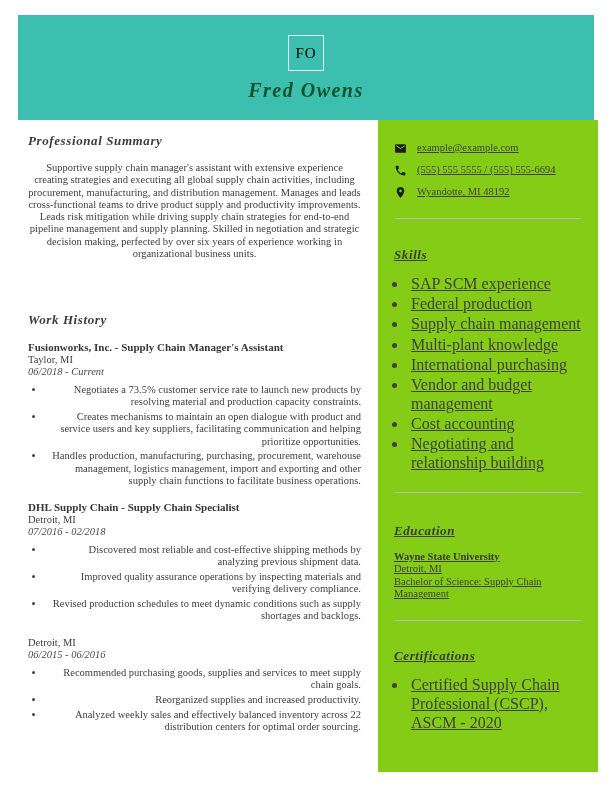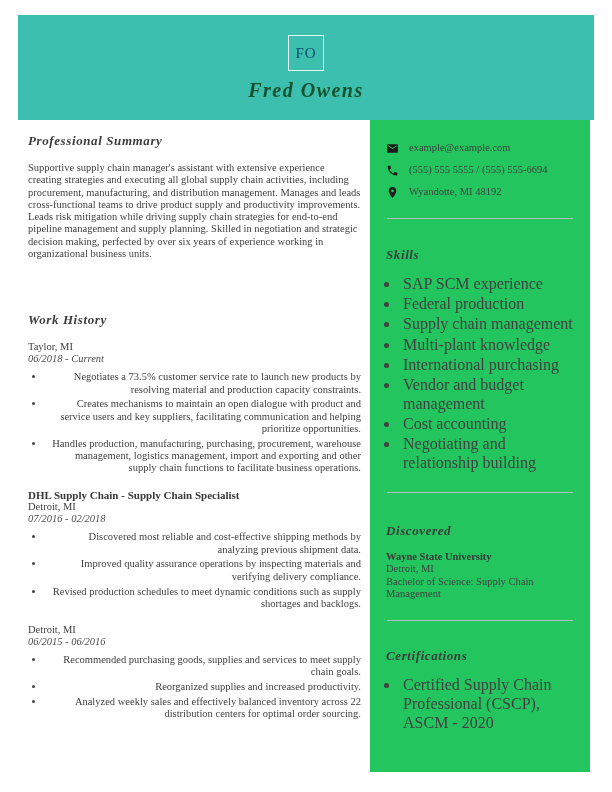--- a/index.html
+++ b/index.html
@@ -8,48 +8,48 @@
     font-family:"Liberation Serif", serif;color:#414141;overflow:hidden;
   }
   
   .banner{
     position:absolute;left:18px;top:15px;width:576px;height:105px;
     background:#3cbfae;display:flex;flex-direction:column;
     align-items:center;justify-content:center;
   }
   .monogram{
     width:34px;height:34px;border:1px solid rgba(255,255,255,.85);
-    color:#0c4a6e;display:flex;align-items:center;justify-content:center;
+    color:#000000;display:flex;align-items:center;justify-content:center;
     font-size:15px;letter-spacing:1px;margin-bottom:9px;
   }
   .name{
     color:#14532d;font-size:20px;font-weight:bold;font-style:italic;
     letter-spacing:1.5px;line-height:1;
   }
   
   .sec-heading{
     font-size:13px;font-weight:bold;font-style:italic;
     letter-spacing:.6px;color:#3c3c3c;margin:0;
   }
-  .body-text{font-size:10.5px;line-height:1.17;}
+  .body-text{font-size:10.5px;line-height:1.17;text-align:center;}
   
   .main{position:absolute;left:28px;top:133px;width:333px;}
   .summary-text{margin:13px 0 0 0;}
   .work-heading{margin-top:52px;}
   .job{margin-top:13px;}
   .job + .job{margin-top:14px;}
   .job-title{font-size:11px;font-weight:bold;color:#383838;line-height:1.15;}
   .job-loc{font-size:10.5px;line-height:1.15;}
   .job-dates{font-size:10.5px;font-style:italic;color:#4c4c4c;line-height:1.15;margin-bottom:2px;}
   ul.bullets{margin:6px 0 0 0;padding:0 0 0 17px;text-align:right;}
   ul.bullets li{font-size:10.5px;line-height:1.17;margin:0 0 2.5px 0;padding-left:2px;}
   
   .sidebar{
-    position:absolute;left:370px;top:120px;width:220px;height:652px;
-    background:#22c55e;box-sizing:border-box;padding:22px 16px 0 16px;
+    position:absolute;left:378px;top:120px;width:220px;height:652px;
+    background:#84cc16;box-sizing:border-box;padding:22px 16px 0 16px;text-decoration:underline;
   }
   .contact-row{display:flex;align-items:center;margin-bottom:9px;}
   .contact-row .ic{width:13px;height:13px;flex:0 0 13px;margin-right:10px;display:flex;align-items:center;justify-content:center;}
   .contact-row .ic svg{width:13px;height:13px;fill:#1c1c1c;}
   .contact-row .ctext{font-size:10.5px;line-height:1.2;}
   hr.divider{border:none;border-top:1px solid #bdbdbd;margin:19px 1px 0 1px;}
   .sb-heading-1{margin-top:28px;}
   .sb-heading-2{margin-top:30px;}
   .sb-heading-3{margin-top:27px;}
   ul.sb-list{margin:12px 0 0 0;padding:0 0 0 14px;}
@@ -67,20 +67,21 @@
 </div>
 
 <div class="main">
 
   <h2 class="sec-heading">Professional Summary</h2>
   <p class="body-text summary-text">Supportive supply chain manager's assistant with extensive experience creating strategies and executing all global supply chain activities, including procurement, manufacturing, and distribution management. Manages and leads cross-functional teams to drive product supply and productivity improvements. Leads risk mitigation while driving supply chain strategies for end-to-end pipeline management and supply planning. Skilled in negotiation and strategic decision making, perfected by over six years of experience working in organizational business units.</p>
 
   <h2 class="sec-heading work-heading">Work History</h2>
 
   <div class="job">
+    <div class="job-title">Fusionworks, Inc. - Supply Chain Manager's Assistant</div>
     <div class="job-loc">Taylor, MI</div>
     <div class="job-dates">06/2018 - Current</div>
     <ul class="bullets">
       <li>Negotiates a 73.5% customer service rate to launch new products by resolving material and production capacity constraints.</li>
       <li>Creates mechanisms to maintain an open dialogue with product and service users and key suppliers, facilitating communication and helping prioritize opportunities.</li>
       <li>Handles production, manufacturing, purchasing, procurement, warehouse management, logistics management, import and exporting and other supply chain functions to facilitate business operations.</li>
     </ul>
   </div>
 
   <div class="job">
@@ -142,21 +143,21 @@
     <li>Supply chain management</li>
     <li>Multi-plant knowledge</li>
     <li>International purchasing</li>
     <li>Vendor and budget management</li>
     <li>Cost accounting</li>
     <li>Negotiating and relationship building</li>
   </ul>
 
   <hr class="divider">
 
-  <h2 class="sec-heading sb-heading-2">Discovered</h2>
+  <h2 class="sec-heading sb-heading-2">Education</h2>
   <div class="edu-block">
     <div class="edu-school">Wayne State University</div>
     <div class="edu-line">Detroit, MI</div>
     <div class="edu-line">Bachelor of Science: Supply Chain Management</div>
   </div>
 
   <hr class="divider">
 
   <h2 class="sec-heading sb-heading-3">Certifications</h2>
   <ul class="sb-list">

